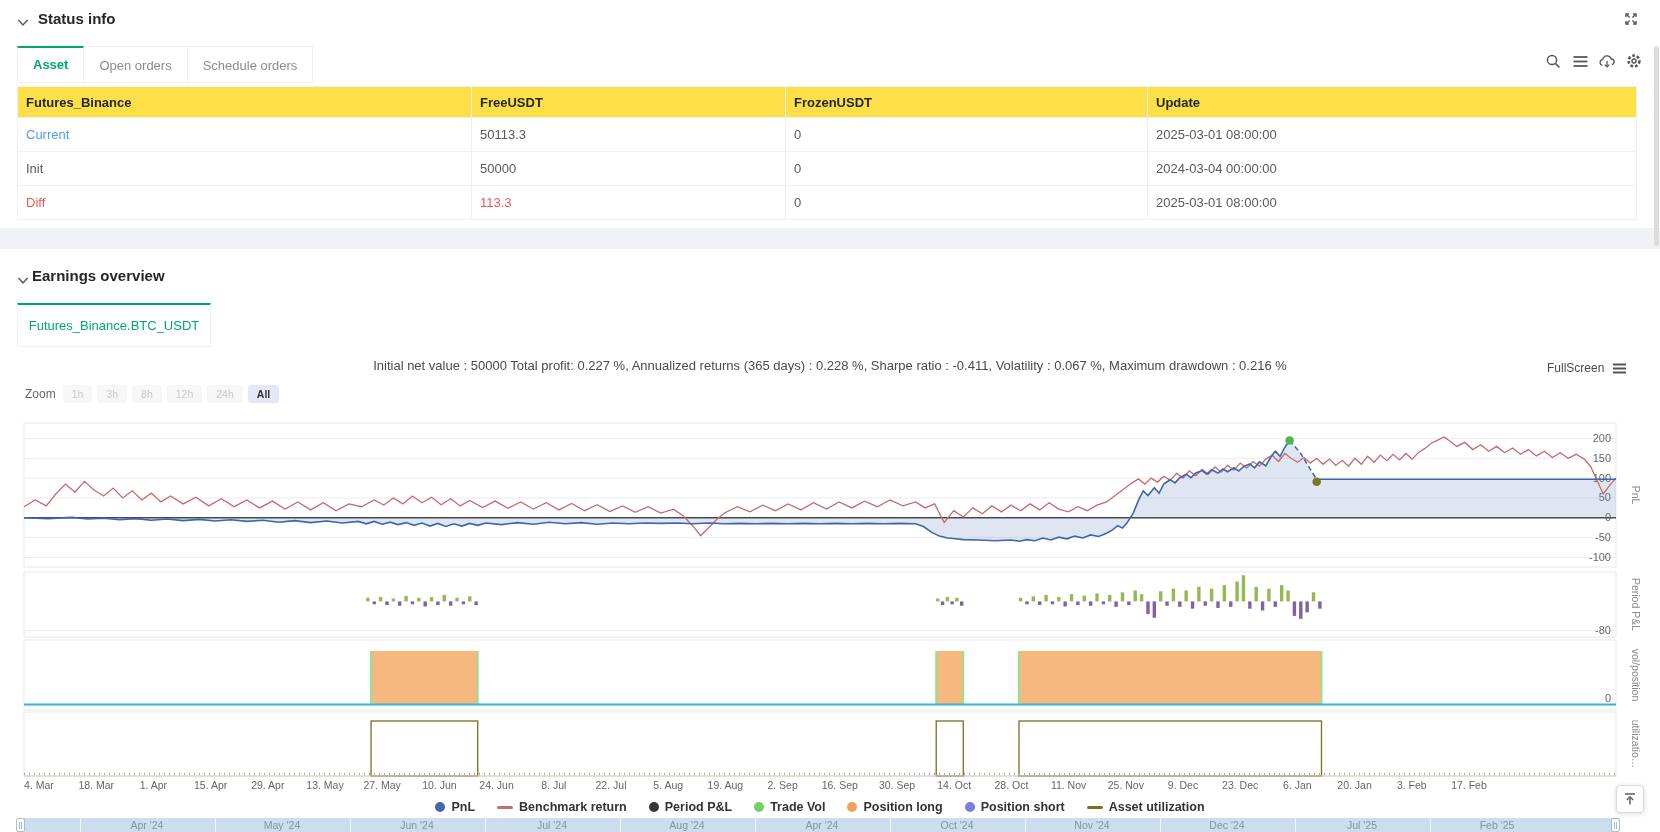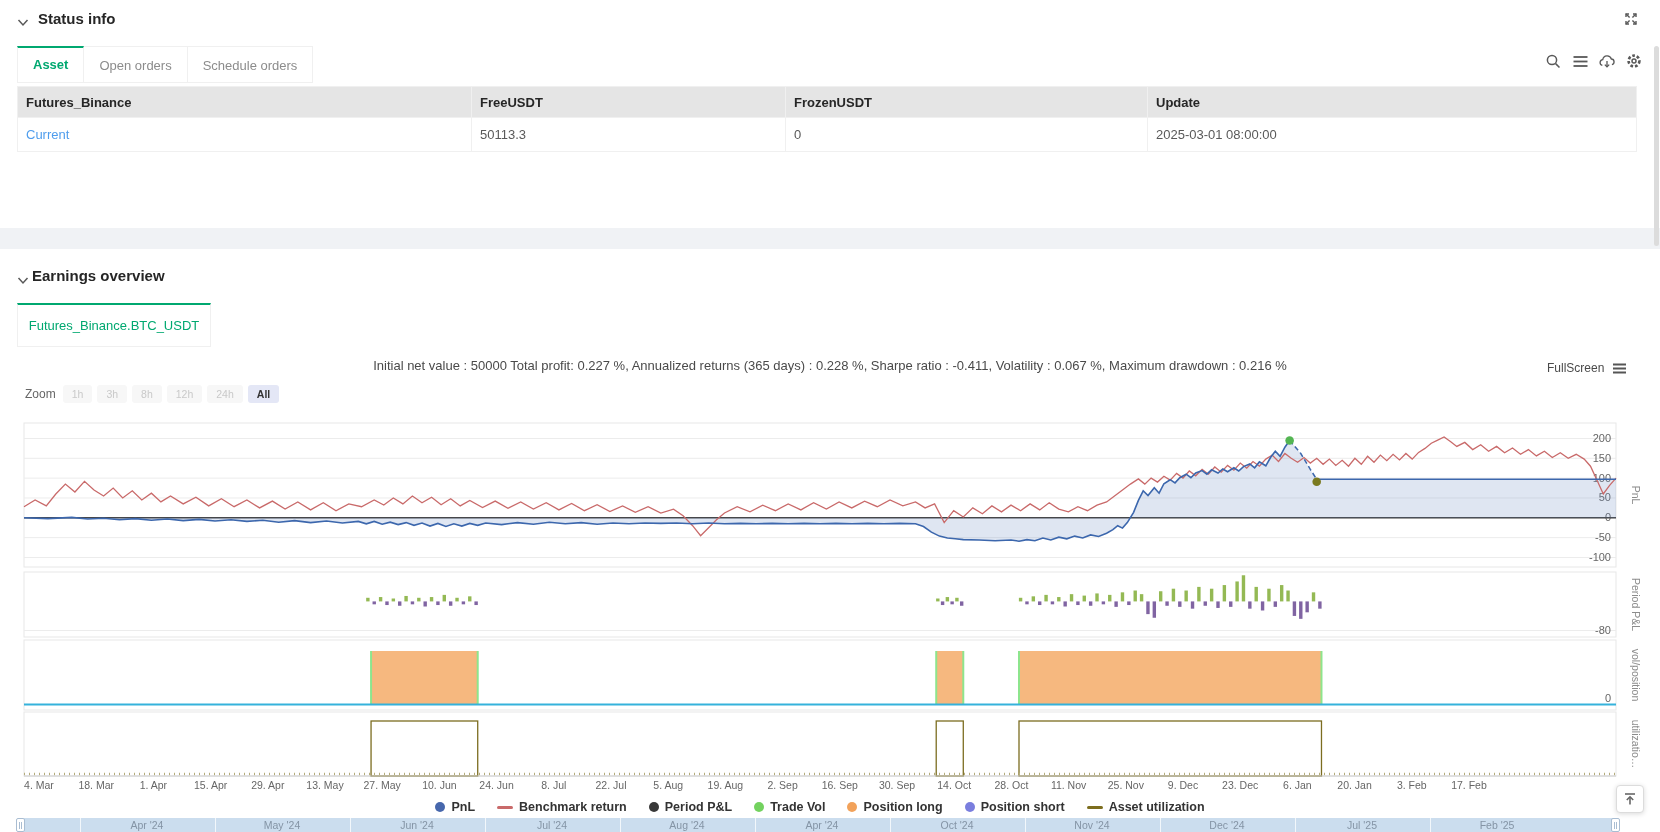--- a/index.html
+++ b/index.html
@@ -11,21 +11,21 @@
   
   .tabs{display:flex;}
   .tab{height:37px;line-height:37px;padding:0 15px;border:1px solid #f0f0f0;border-left-width:0;
        font-size:13px;color:#8c8c8c;background:#fff;cursor:pointer;box-sizing:border-box;white-space:nowrap;}
   .tab:first-child{border-left-width:1px;}
   .tab.active{color:#00a870;border-top:2px solid #00a870;font-weight:700;line-height:34px;}
   .tools{display:flex;gap:9px;align-items:center;}
   .icon-btn{width:18px;height:18px;display:inline-flex;align-items:center;justify-content:center;cursor:pointer;}
   
   table.asset{border-collapse:collapse;table-layout:fixed;width:1619px;font-size:13px;}
-  .asset th{background:#e5e5e5;text-align:left;font-weight:700;color:#262626;height:30px;
+  .asset th{background:#fde047;text-align:left;font-weight:700;color:#262626;height:30px;
             padding:0 8px;border:1px solid #f0f0f0;}
   .asset td{height:33px;padding:0 8px;border:1px solid #f0f0f0;color:#595959;background:#fff;}
   .asset td.link{color:#4f9ded;cursor:pointer;}
   .asset td.red{color:#f25555;}
   .band{background:#f0f2f5;}
   
   .tab2{border:1px solid #f0f0f0;border-top:2px solid #00a870;color:#00a870;font-size:13px;
         display:flex;align-items:center;justify-content:center;background:#fff;box-sizing:border-box;}
   .stats{font-size:13px;color:#4a4a4a;text-align:center;}
   .fullscreen{display:flex;align-items:center;gap:6px;font-size:12px;color:#4a4a4a;cursor:pointer;}
@@ -125,20 +125,32 @@
           <th>Futures_Binance</th>
           <th>FreeUSDT</th>
           <th>FrozenUSDT</th>
           <th>Update</th>
         </tr>
       </thead>
     <tbody id="asset-body">
         <tr>
           <td class="link">Current</td>
           <td>50113.3</td>
+          <td>0</td>
+          <td>2025-03-01 08:00:00</td>
+        </tr>
+        <tr>
+          <td>Init</td>
+          <td>50000</td>
+          <td>0</td>
+          <td>2024-03-04 00:00:00</td>
+        </tr>
+        <tr>
+          <td class="red">Diff</td>
+          <td class="red">113.3</td>
           <td>0</td>
           <td>2025-03-01 08:00:00</td>
         </tr>
       </tbody>
   </table>
 
   <div class="abs band" style="left:0;top:228px;width:1660px;height:21px;"></div>
 
   <span class="abs chev" style="left:17px;top:271px;">
     <svg width="12" height="9" viewBox="0 0 12 9">

